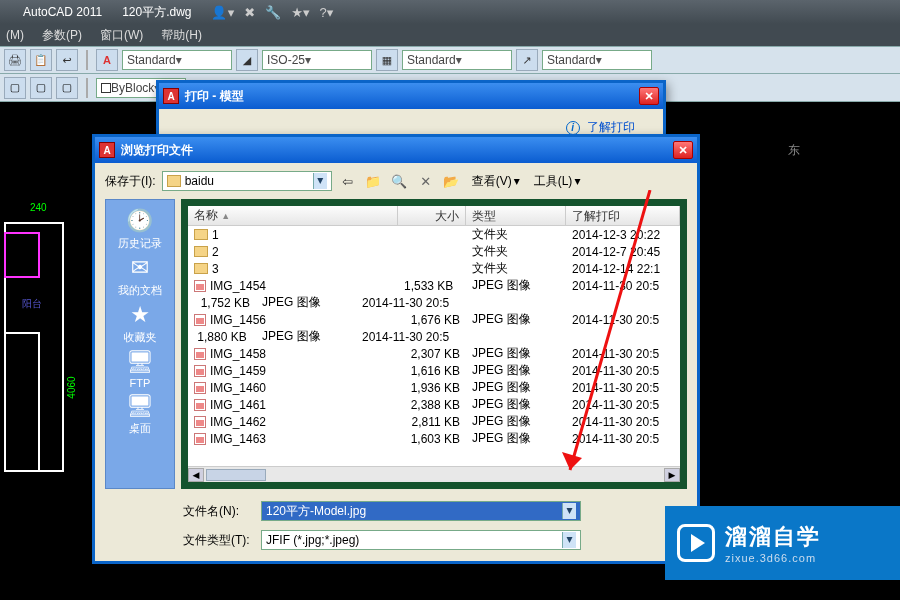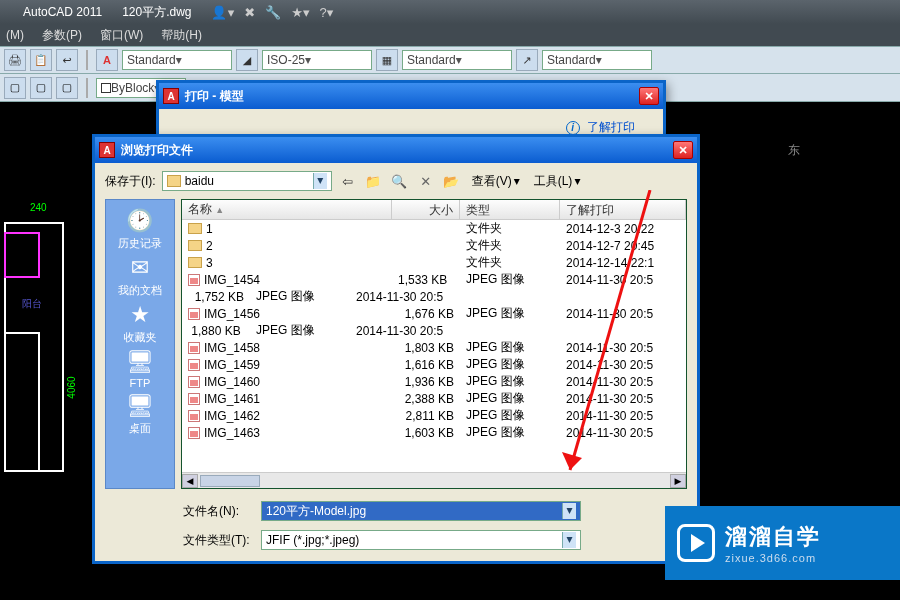--- a/index.html
+++ b/index.html
@@ -48,21 +48,21 @@
 .folder-combo .folder-ico { width: 14px; height: 12px; background: #f5d487; border: 1px solid #c9a24a; }
 .folder-combo .caret { margin-left: auto; width: 14px; height: 16px; background: #cfe3f7; border-left: 1px solid #7aa; text-align: center; line-height: 14px; color: #246; }
 .nav-ico { width: 20px; height: 18px; display: inline-flex; align-items: center; justify-content: center; font-size: 13px; color: #333; }
 .view-btn { height: 18px; padding: 0 4px; font-size: 12px; display: inline-flex; align-items: center; gap: 2px; }
 
 .browse-main { flex: 1; display: flex; padding: 0 10px 6px; gap: 6px; min-height: 0; }
 .places { width: 70px; background: #7aa8e8; border: 1px solid #5a88c8; display: flex; flex-direction: column; align-items: center; padding: 6px 2px; gap: 2px; overflow: hidden; }
 .place { display: flex; flex-direction: column; align-items: center; color: #fff; font-size: 11px; text-align: center; }
 .place .pi { width: 36px; height: 30px; display: flex; align-items: center; justify-content: center; font-size: 22px; }
 
-.file-pane { flex: 1; border: 1px solid #14532d; background: #fff; display: flex; flex-direction: column; min-height: 0; }
+.file-pane { flex: 1; border: 7px solid #14532d; background: #fff; display: flex; flex-direction: column; min-height: 0; }
 .file-head { display: flex; background: linear-gradient(#fdfdfd,#e6e6e6); border-bottom: 1px solid #ccc; font-size: 12px; height: 20px; }
 .file-head .col { padding: 2px 6px; border-right: 1px solid #ccc; color: #333; }
 .col-name { flex: 0 0 210px; display: flex; align-items: center; }
 .col-size { flex: 0 0 68px; text-align: right; }
 .col-type { flex: 0 0 100px; }
 .col-date { flex: 1; }
 .file-list { flex: 1; overflow: hidden; font-size: 12px; position: relative; }
 .file-row { display: flex; height: 17px; align-items: center; }
 .file-row .col { padding: 0 6px; white-space: nowrap; overflow: hidden; }
 .file-row .ico-folder { width: 14px; height: 11px; background: #f5d487; border: 1px solid #c9a24a; display: inline-block; margin-right: 4px; }
@@ -267,21 +267,21 @@
               <div class="col col-type">JPEG 图像</div>
               <div class="col col-date">2014-11-30 20:5</div>
             </div>
             <div class="file-row">
               <div class="col col-size" style="text-align:center">1,880 KB</div>
               <div class="col col-type">JPEG 图像</div>
               <div class="col col-date">2014-11-30 20:5</div>
             </div>
             <div class="file-row">
               <div class="col col-name"><span class="ico-img"></span>IMG_1458</div>
-              <div class="col col-size" style="text-align:right">1,803 KB</div>
+              <div class="col col-size" style="text-align:right">2,307 KB</div>
               <div class="col col-type">JPEG 图像</div>
               <div class="col col-date">2014-11-30 20:5</div>
             </div>
             <div class="file-row">
               <div class="col col-name"><span class="ico-img"></span>IMG_1459</div>
               <div class="col col-size" style="text-align:right">1,616 KB</div>
               <div class="col col-type">JPEG 图像</div>
               <div class="col col-date">2014-11-30 20:5</div>
             </div>
             <div class="file-row">

